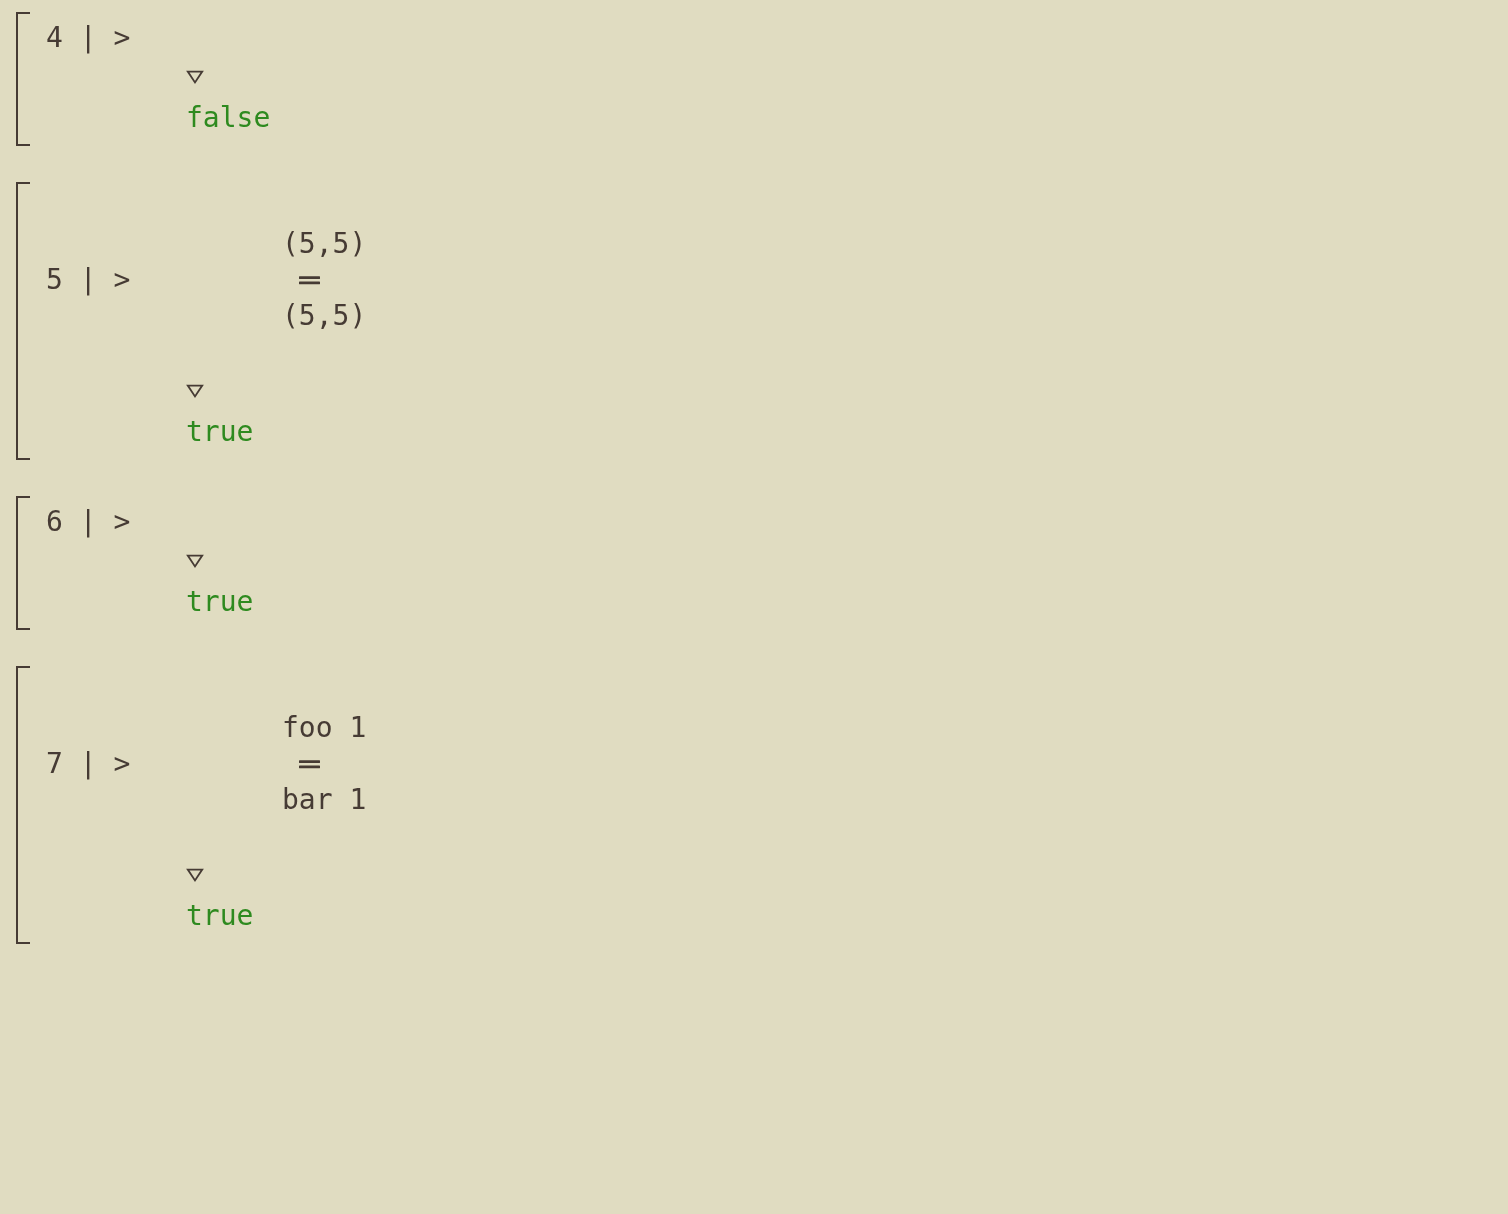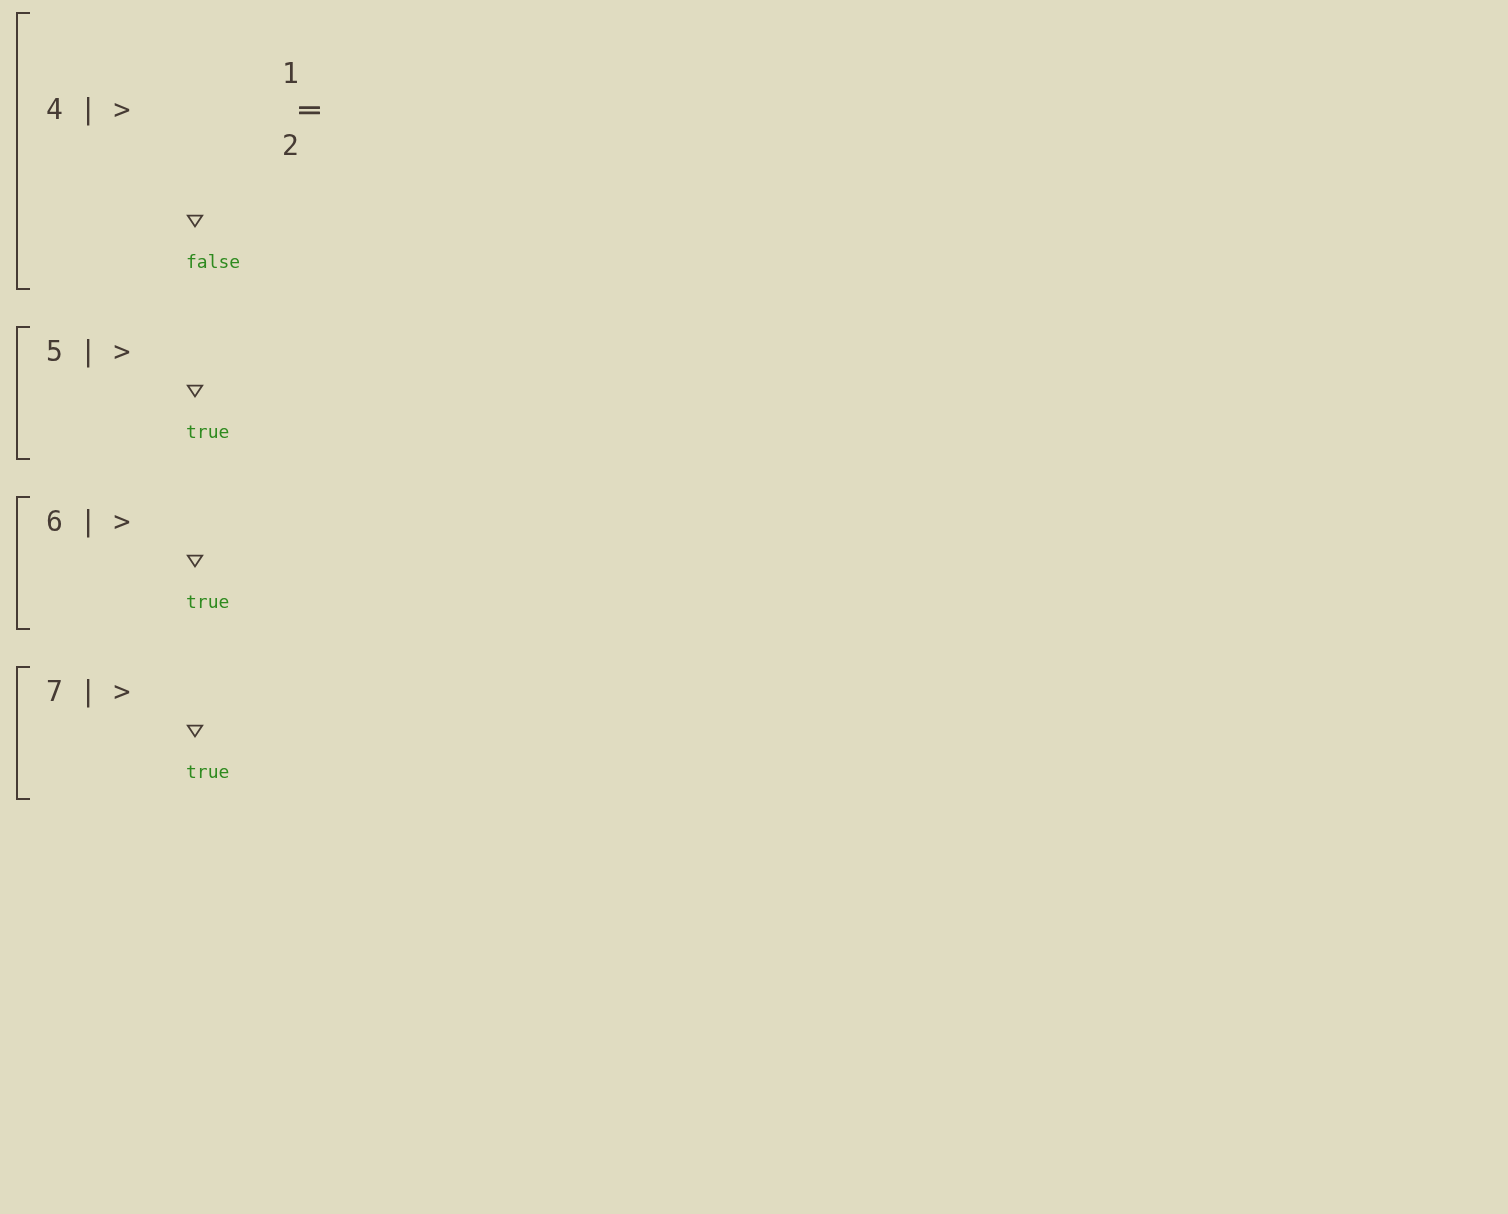--- a/index.html
+++ b/index.html
@@ -62,64 +62,64 @@
     height: 0.45em;
   }
   .out-arrow-wrap {
     padding-left: 140px; 
     color: #463b34;
     font-size: 22px;
     line-height: 44px;
   }
   .result-wrap {
     padding-left: 140px;
-    font-size: 18px;
+    font-size: 28px;
     line-height: 36px;
     color: #2e8a1f;
   }
   
   .tri {
     display: inline-block;
   }
   .tri svg { width: 18px; height: 16px; }
 </style>
 </head>
 <body>
 
 <div class="page">
 
   <div class="cell">
     <div class="code-line">
       <span class="ln">4</span>
       <span class="sep">|</span>
       <span class="prompt">&gt;</span>
-      <span class="expr">
-        <span>1</span>
-        <span> </span><span class="op"><span class="eq"><svg viewBox="0 0 24 12">
-                <line x1="1" y1="3" x2="23" y2="3" stroke="#463b34" stroke-width="3" stroke-linecap="round"></line>
-                <line x1="1" y1="9" x2="23" y2="9" stroke="#463b34" stroke-width="3" stroke-linecap="round"></line>
-              </svg></span></span><span> </span>
-        <span>2</span>
-      </span>
     </div>
     <div class="out-arrow-wrap">
       <span class="tri">
         <svg viewBox="0 0 20 16">
             <polygon points="2,2 18,2 10,14" fill="none" stroke="#463b34" stroke-width="2"></polygon>
           </svg>
       </span>
     </div>
     <div class="result-wrap">false</div>
   </div>
 
   <div class="cell">
     <div class="code-line">
       <span class="ln">5</span>
       <span class="sep">|</span>
       <span class="prompt">&gt;</span>
+      <span class="expr">
+        <span>(5,5)</span>
+        <span> </span><span class="op"><span class="eq"><svg viewBox="0 0 24 12">
+                <line x1="1" y1="3" x2="23" y2="3" stroke="#463b34" stroke-width="3" stroke-linecap="round"></line>
+                <line x1="1" y1="9" x2="23" y2="9" stroke="#463b34" stroke-width="3" stroke-linecap="round"></line>
+              </svg></span></span><span> </span>
+        <span>(5,5)</span>
+      </span>
     </div>
     <div class="out-arrow-wrap">
       <span class="tri">
         <svg viewBox="0 0 20 16">
             <polygon points="2,2 18,2 10,14" fill="none" stroke="#463b34" stroke-width="2"></polygon>
           </svg>
       </span>
     </div>
     <div class="result-wrap">true</div>
   </div>
@@ -138,20 +138,28 @@
       </span>
     </div>
     <div class="result-wrap">true</div>
   </div>
 
   <div class="cell">
     <div class="code-line">
       <span class="ln">7</span>
       <span class="sep">|</span>
       <span class="prompt">&gt;</span>
+      <span class="expr">
+        <span>foo 1</span>
+        <span> </span><span class="op"><span class="eq"><svg viewBox="0 0 24 12">
+                <line x1="1" y1="3" x2="23" y2="3" stroke="#463b34" stroke-width="3" stroke-linecap="round"></line>
+                <line x1="1" y1="9" x2="23" y2="9" stroke="#463b34" stroke-width="3" stroke-linecap="round"></line>
+              </svg></span></span><span> </span>
+        <span>bar 1</span>
+      </span>
     </div>
     <div class="out-arrow-wrap">
       <span class="tri">
         <svg viewBox="0 0 20 16">
             <polygon points="2,2 18,2 10,14" fill="none" stroke="#463b34" stroke-width="2"></polygon>
           </svg>
       </span>
     </div>
     <div class="result-wrap">true</div>
   </div>

